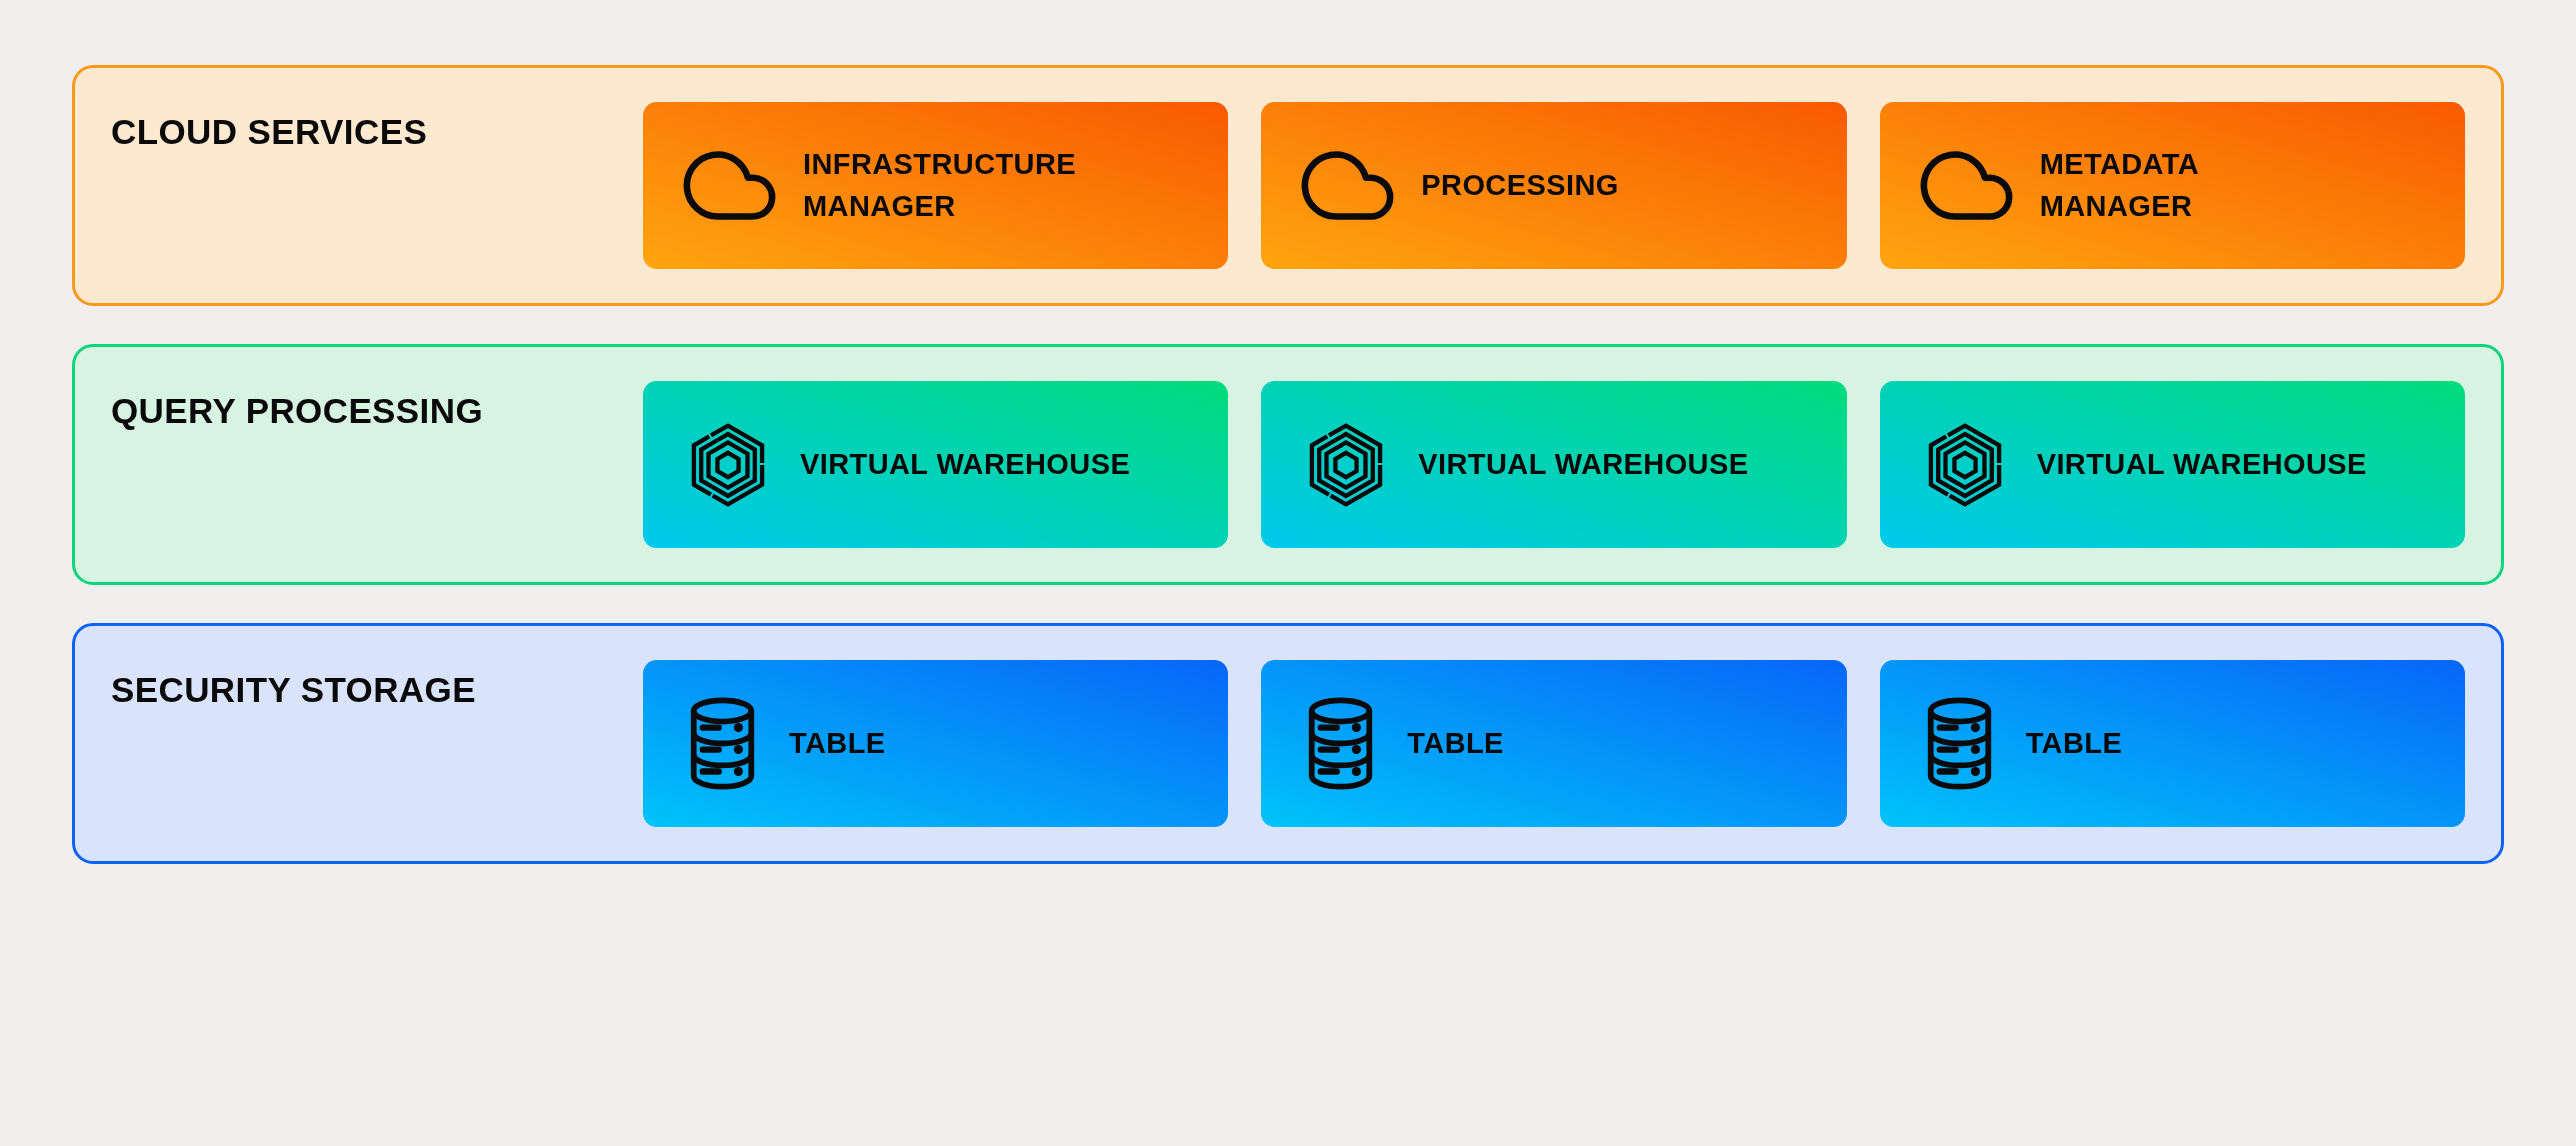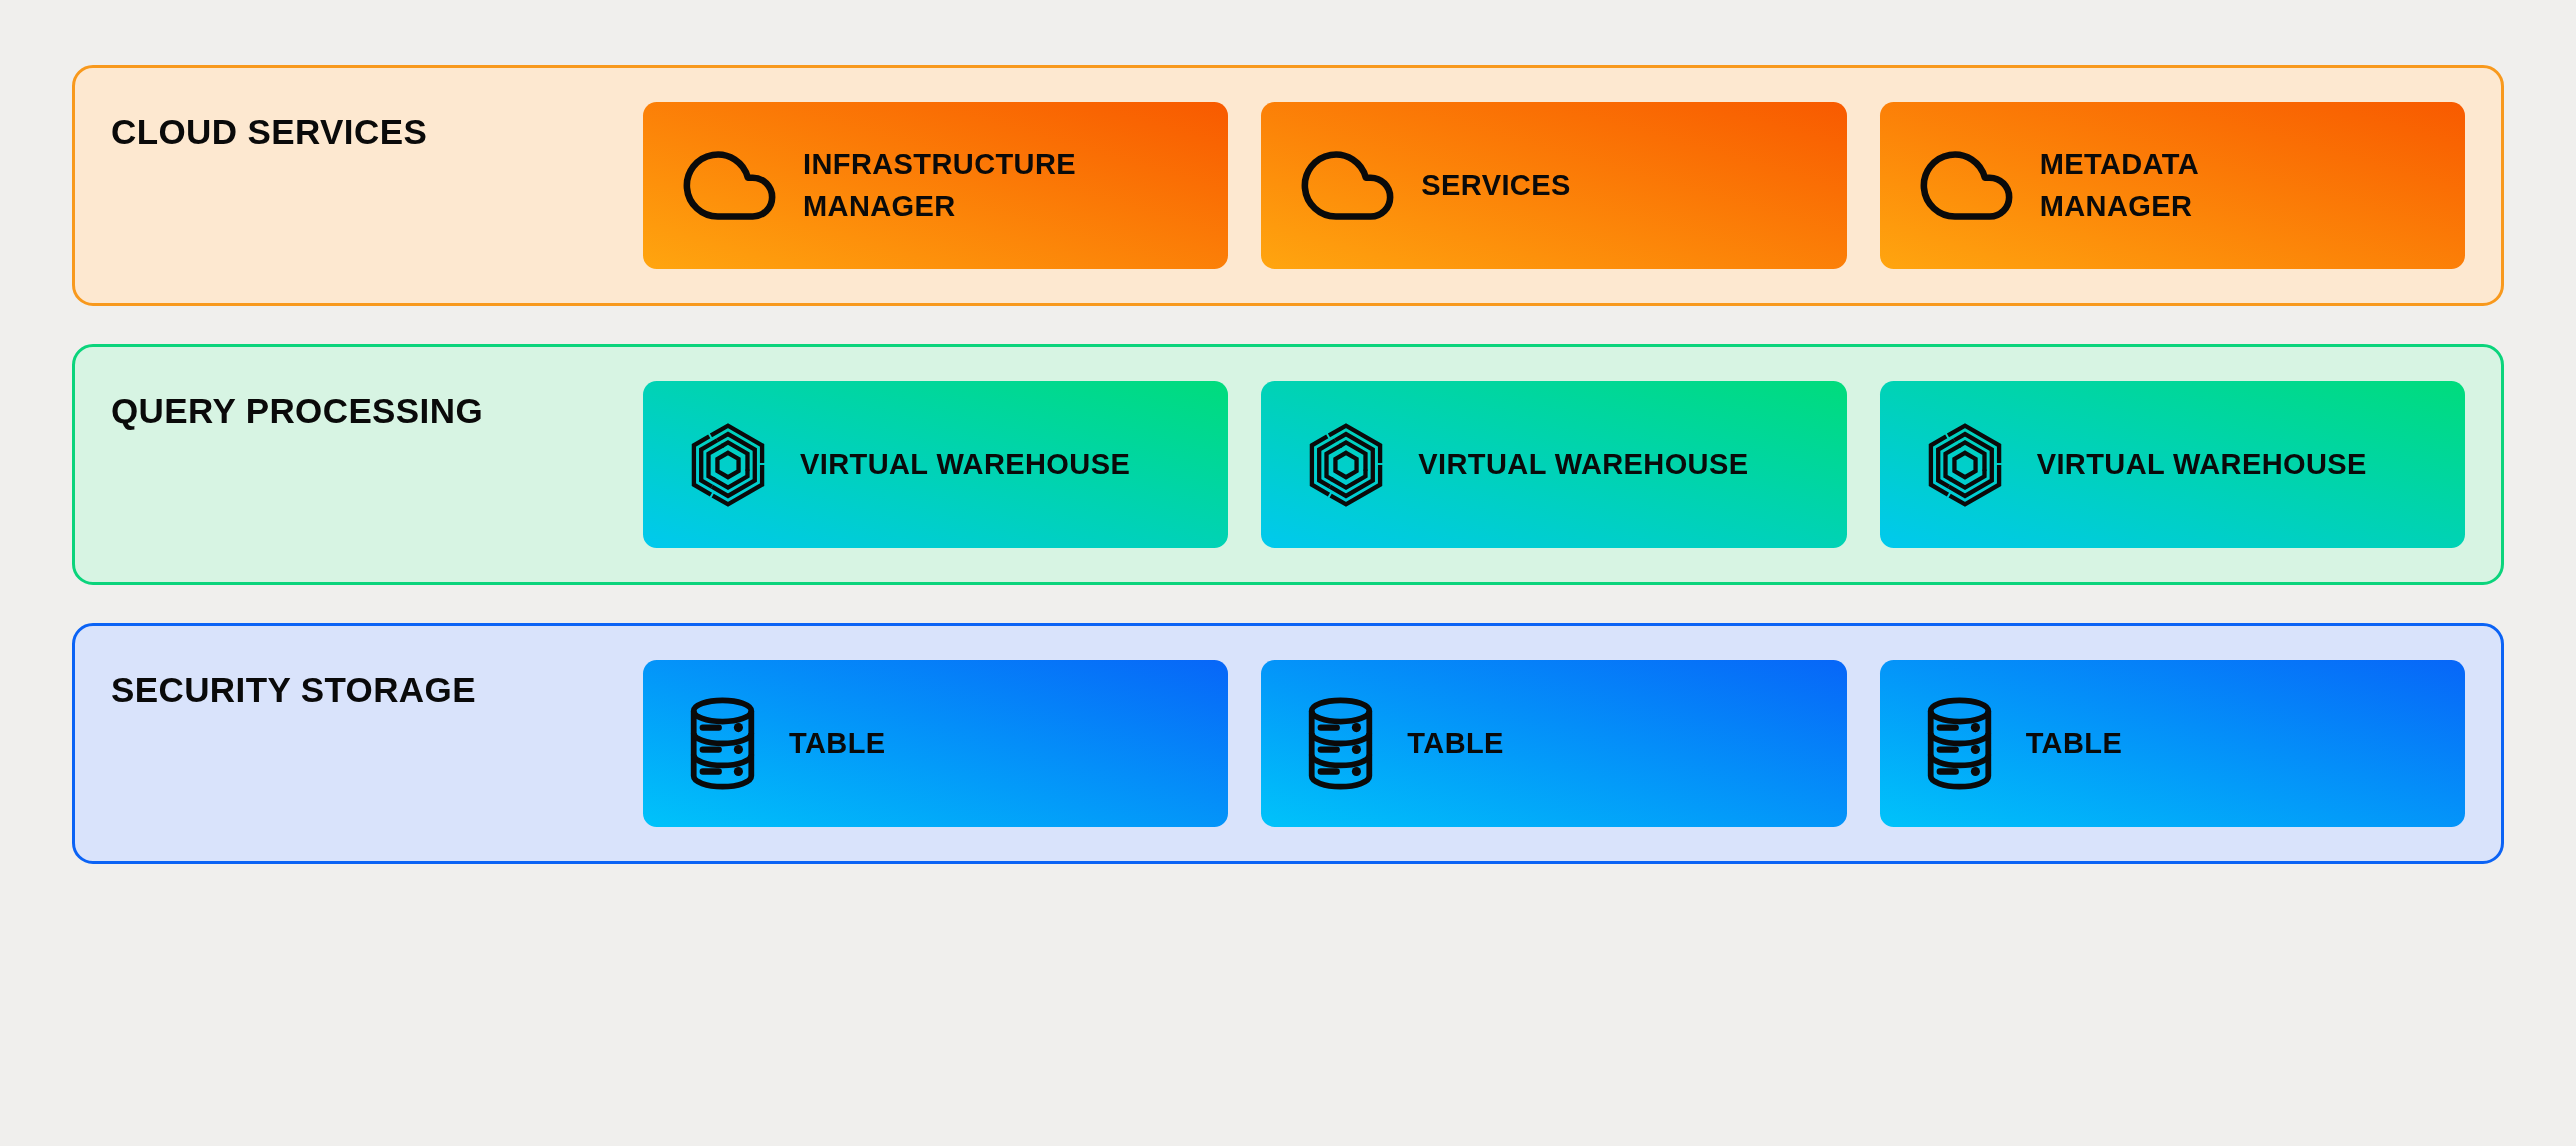--- a/index.html
+++ b/index.html
@@ -73,21 +73,21 @@
         <span class="box-label">INFRASTRUCTURE
 MANAGER</span>
       </div>
 
       <div class="box">
         <span class="icon">
           <svg viewBox="0 0 24 24" width="93" height="93">
               <path d="M18 10h-1.26A8 8 0 1 0 9 20h9a5 5 0 0 0 0-10z" fill="none" stroke="#0a0a0a" stroke-width="1.7" stroke-linejoin="round" stroke-linecap="round"></path>
             </svg>
         </span>
-        <span class="box-label">SERVICES</span>
+        <span class="box-label">PROCESSING</span>
       </div>
 
       <div class="box">
         <span class="icon">
           <svg viewBox="0 0 24 24" width="93" height="93">
               <path d="M18 10h-1.26A8 8 0 1 0 9 20h9a5 5 0 0 0 0-10z" fill="none" stroke="#0a0a0a" stroke-width="1.7" stroke-linejoin="round" stroke-linecap="round"></path>
             </svg>
         </span>
         <span class="box-label">METADATA
 MANAGER</span>

